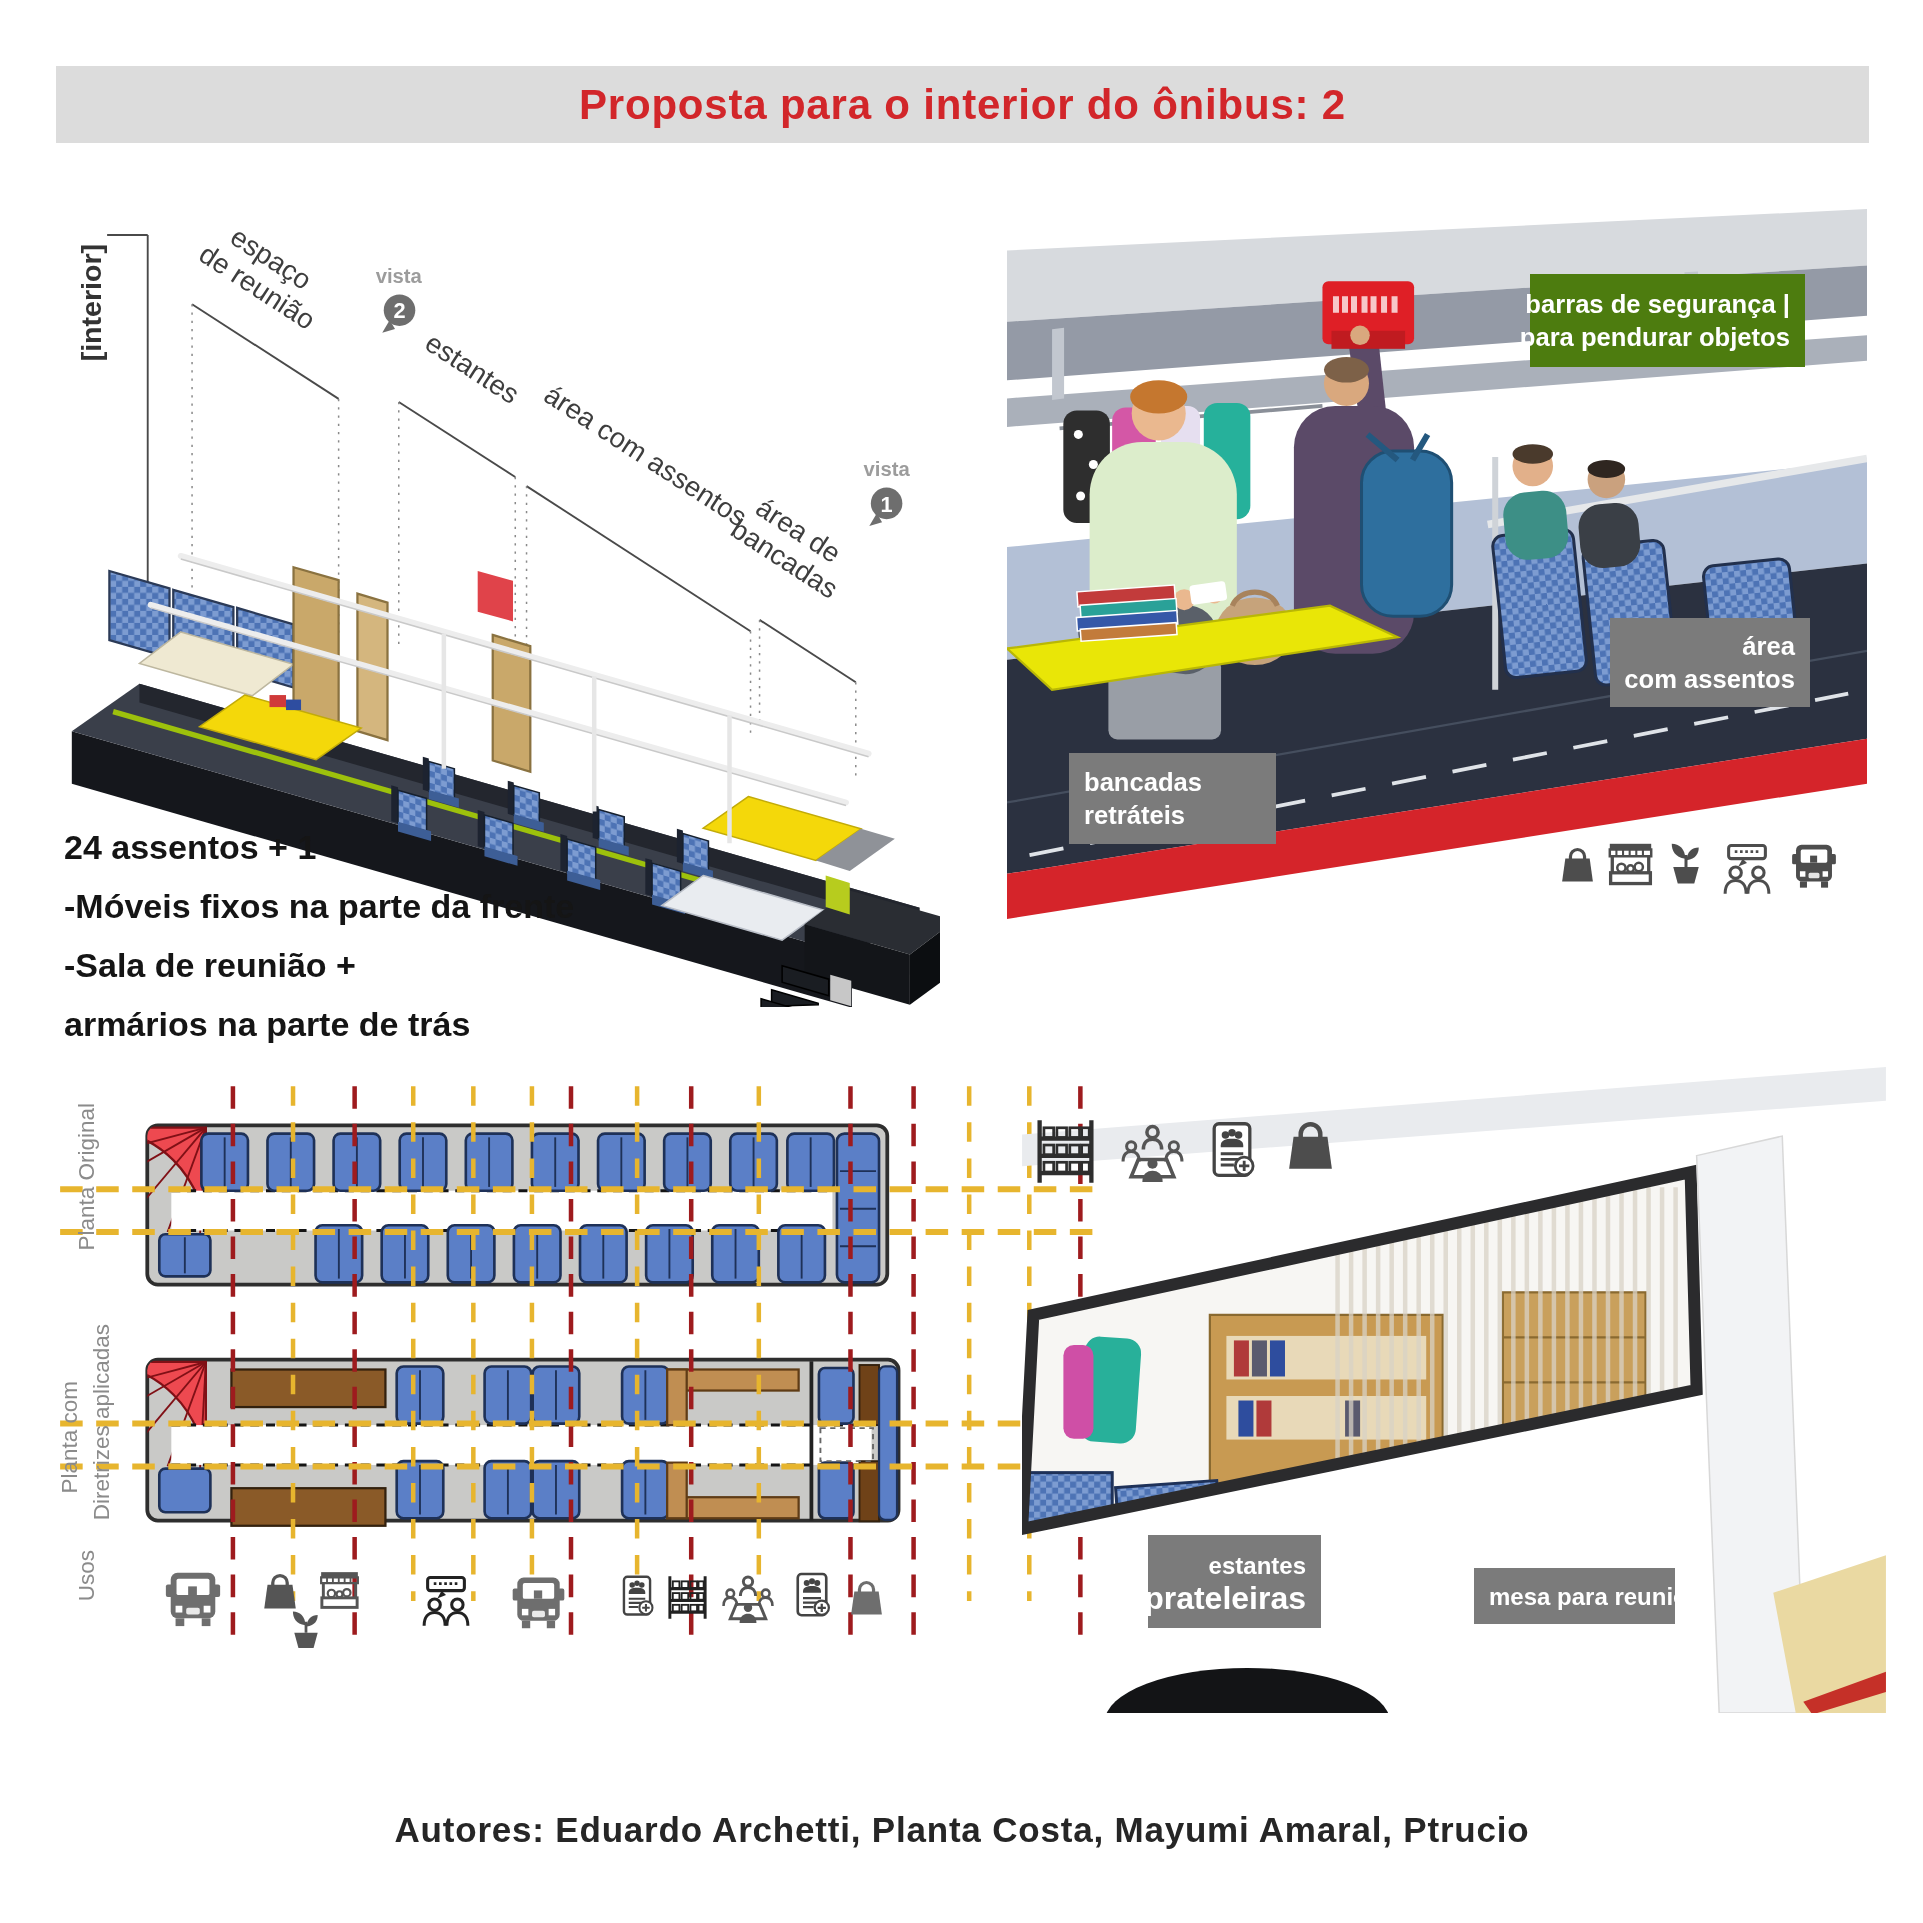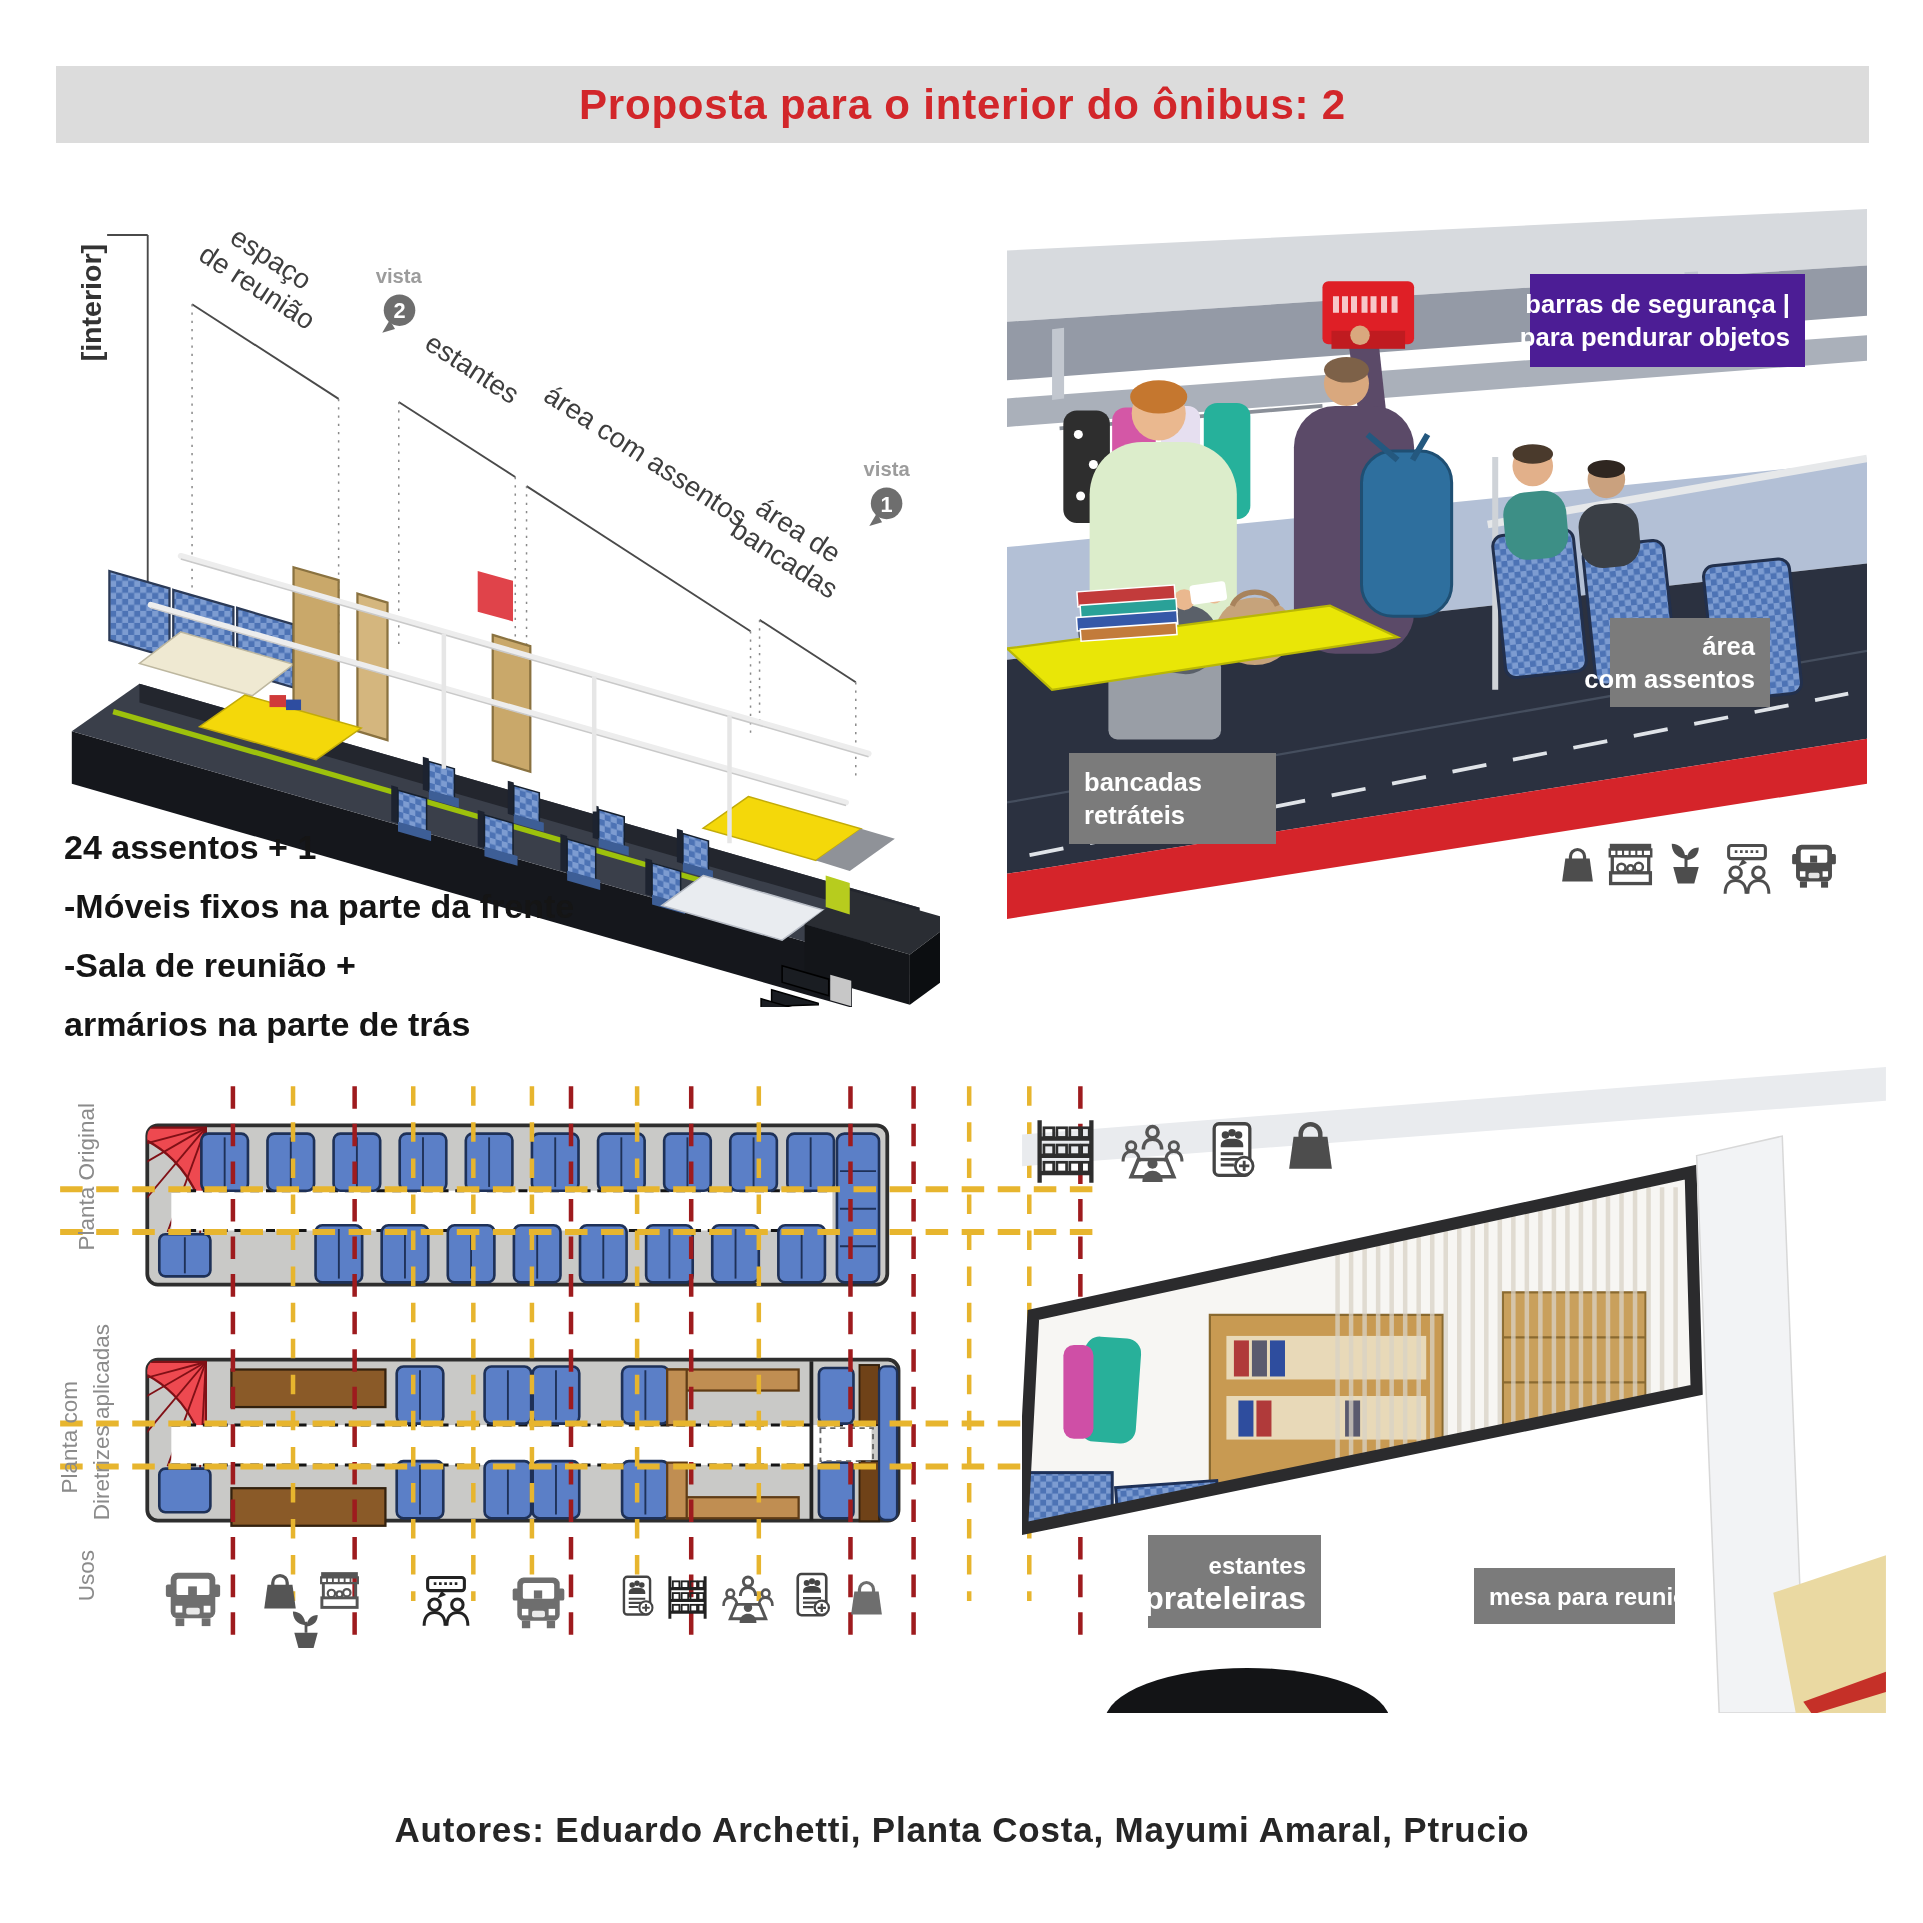--- a/index.html
+++ b/index.html
@@ -14,21 +14,21 @@
 
   
   .panel { position:absolute; }
 
   
   .notes { position:absolute; left:64px; top:818px; width:586px; }
   .notes div { font-size:34px; font-weight:700; color:#151515; line-height:59px; white-space:nowrap; }
 
   
   .gbox { position:absolute; color:#fff; font-weight:700; display:flex; flex-direction:column; justify-content:center; padding:7.5px 15px; }
-  .gbox.dark { background:#4c1d95; }
+  .gbox.dark { background:#4d7c0f; }
   .gbox.mid  { background:#7b7b7b; }
   .gbox.r { text-align:right; align-items:flex-end; }
   .gbox.l { text-align:left; align-items:flex-start; }
   .gbox.c { text-align:center; }
   .gbox span { font-size:25.6px; line-height:33px; white-space:nowrap; }
 
   
   .vlabel { position:absolute; color:#8b8b8b; font-size:22.5px; writing-mode:vertical-rl; transform:rotate(180deg); white-space:nowrap; }
 
   
@@ -411,21 +411,21 @@
         <rect x="92" y="539" width="134" height="18" fill="#3558a8" stroke="#fff" stroke-width="2"></rect>
         <rect x="96" y="555" width="128" height="16" fill="#c27b3b" stroke="#fff" stroke-width="2"></rect>
       </g>
     </g>
   </svg>
 
   <div class="gbox dark r" style="left:1530px; top:274px; width:275px; height:93px;">
     <span>barras de segurança |</span>
     <span>para pendurar objetos</span>
   </div>
-  <div class="gbox mid r" style="left:1610px; top:618px; width:160px; height:89px;">
+  <div class="gbox mid r" style="left:1610px; top:618px; width:200px; height:89px;">
     <span>área</span>
     <span>com assentos</span>
   </div>
   <div class="gbox mid l" style="left:1069px; top:753px; width:207px; height:91px;">
     <span>bancadas</span>
     <span>retráteis</span>
   </div>
 
   <span class="islot" style="left:1557px; top:845px; width:41px; height:41px; color:#4d4d4d;">
       <svg viewBox="0 0 64 64">

